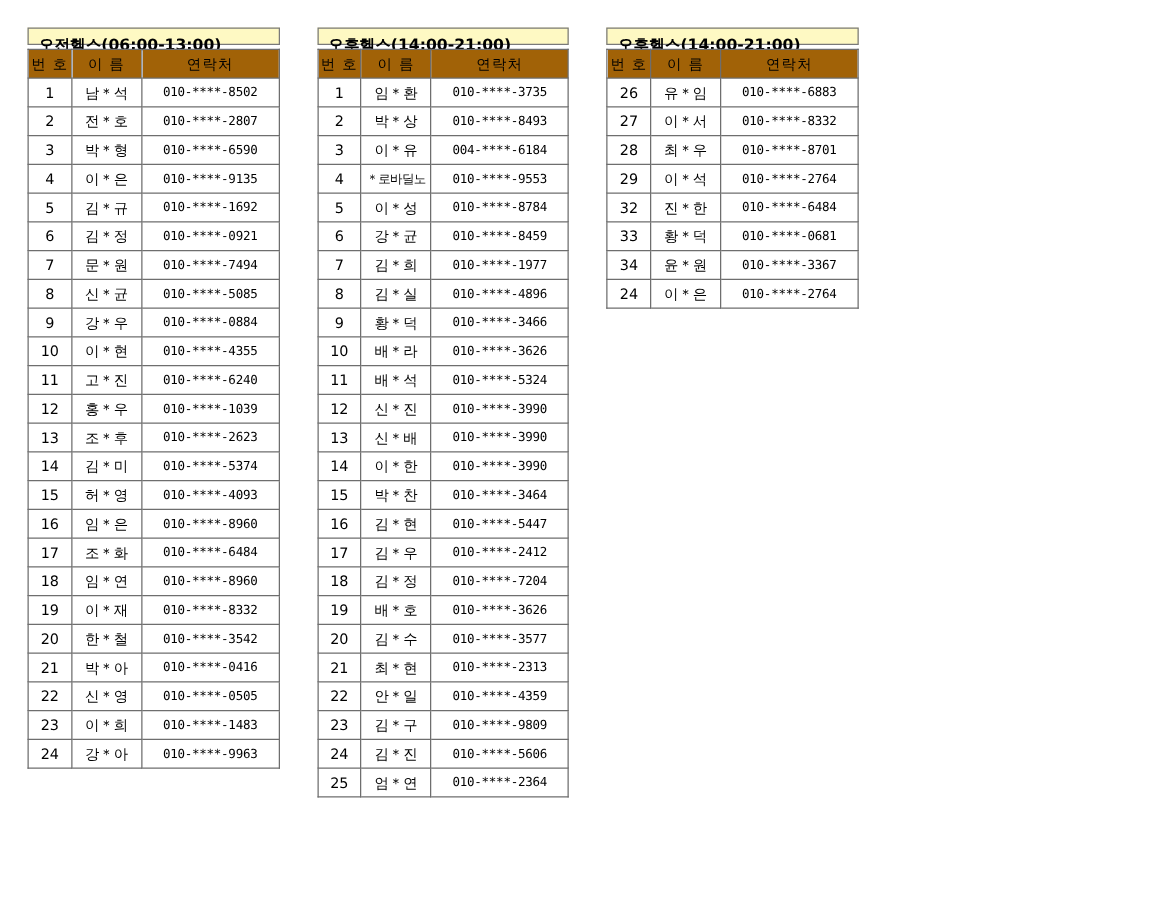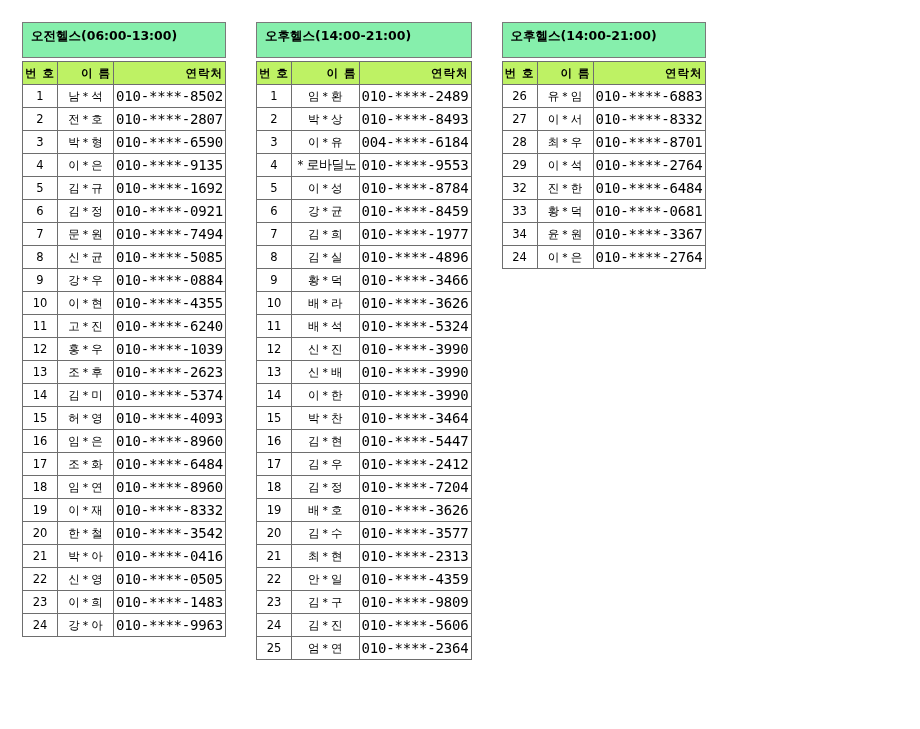--- a/index.html
+++ b/index.html
@@ -28,25 +28,25 @@
     box-sizing: border-box;
   }
   .table-block {
     display: flex;
     flex-direction: column;
   }
   .table-title {
     font-size: 12.5px;
     font-weight: bold;
     color: #000000;
-    background: #86efac;
+    background: #fef9c3;
     border: 1px solid #7a7a7a;
     box-sizing: border-box;
     padding: 5px 6px 5px 8px;
-    height: 36px;
+    height: 14px;
     line-height: 16px;
     white-space: nowrap;
   }
   table.data {
     border-collapse: collapse;
     margin-top: 3px;
     table-layout: fixed;
   }
   table.data th, table.data td {
     border: 1px solid #6e6e6e;
@@ -54,42 +54,41 @@
     color: #000000;
     height: 23px;
     box-sizing: border-box;
     text-align: center;
     vertical-align: middle;
     padding: 0 2px;
     overflow: hidden;
     white-space: nowrap;
   }
   table.data th {
-    background: #bef264;
-    font-weight: bold;
+    background: #a16207;
+    font-weight: normal;
     letter-spacing: 1px;
-    text-align: right;
   }
   table.data td.num {
     width: 30px;
   }
   table.data td.name {
     width: 56px;
   }
   table.data td.phone {
     width: 110px;
     font-family: "DejaVu Sans Mono", "Liberation Mono", monospace;
-    font-size: 14px;
+    font-size: 10px;
     letter-spacing: -0.2px;
   }
   table.data th.num { width: 30px; }
   table.data th.name { width: 56px; }
   table.data th.phone { width: 110px; }
   td.name.small {
-    font-size: 13px;
+    font-size: 10px;
     letter-spacing: -0.5px;
     margin-left: 40px;
   }
 </style>
 </head>
 <body>
 
 <div class="page">
   <div class="tables-row" id="tables-row">
       <div class="table-block">
@@ -233,21 +232,21 @@
             <tr>
               <th class="num">번 호</th>
               <th class="name">이 름</th>
               <th class="phone">연락처</th>
             </tr>
           </thead>
           <tbody>
             <tr>
               <td class="num">1</td>
               <td class="name">임＊환</td>
-              <td class="phone">010-****-2489</td>
+              <td class="phone">010-****-3735</td>
             </tr>
             <tr>
               <td class="num">2</td>
               <td class="name">박＊상</td>
               <td class="phone">010-****-8493</td>
             </tr>
             <tr>
               <td class="num">3</td>
               <td class="name">이＊유</td>
               <td class="phone">004-****-6184</td>

